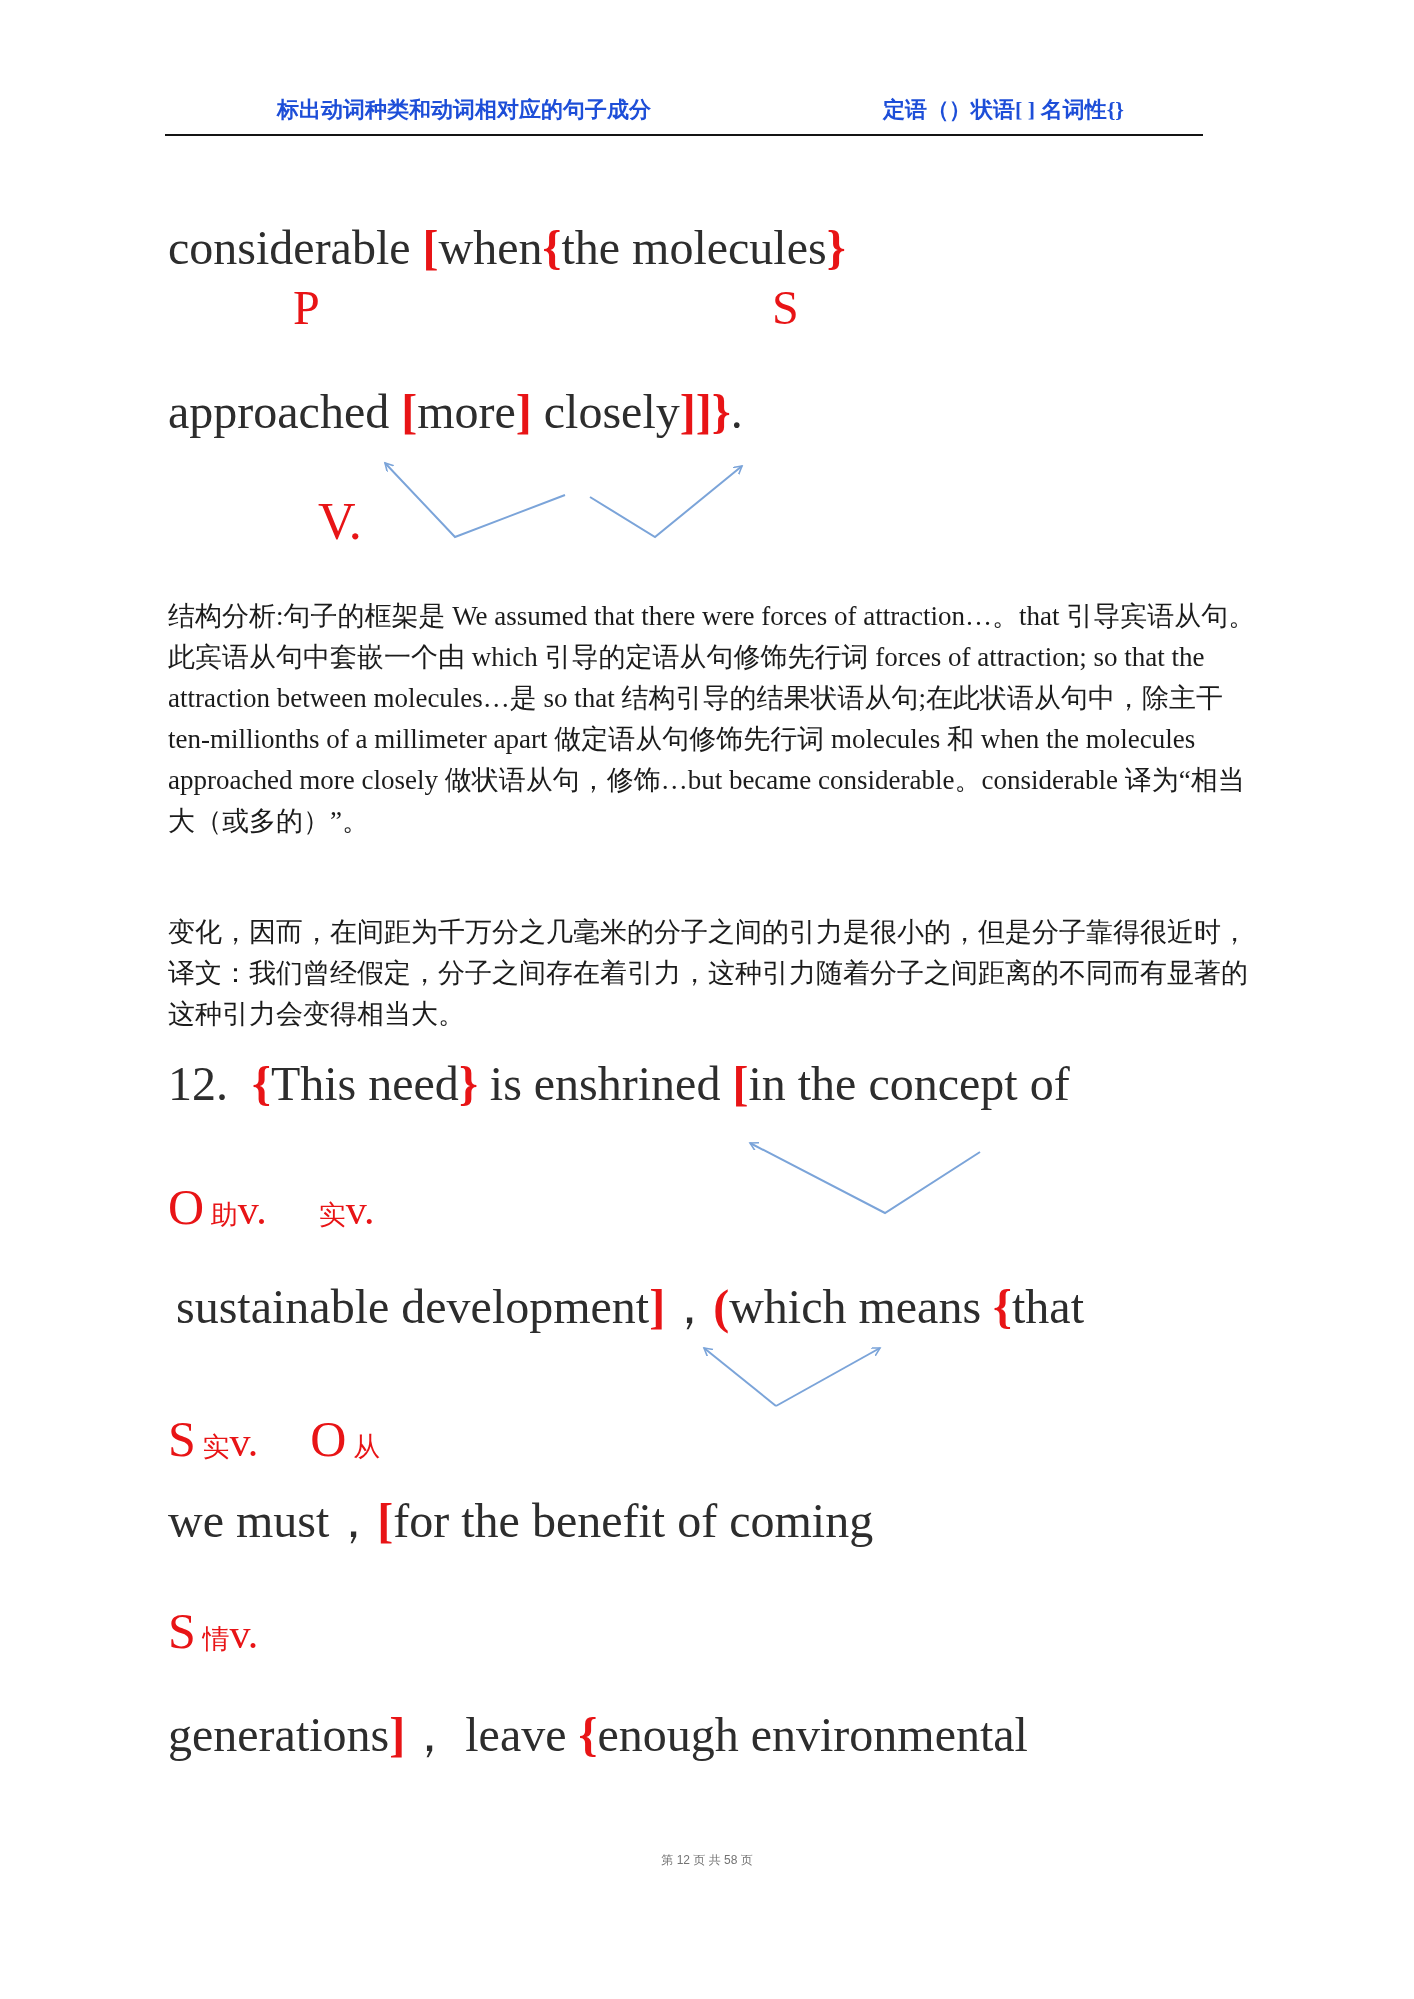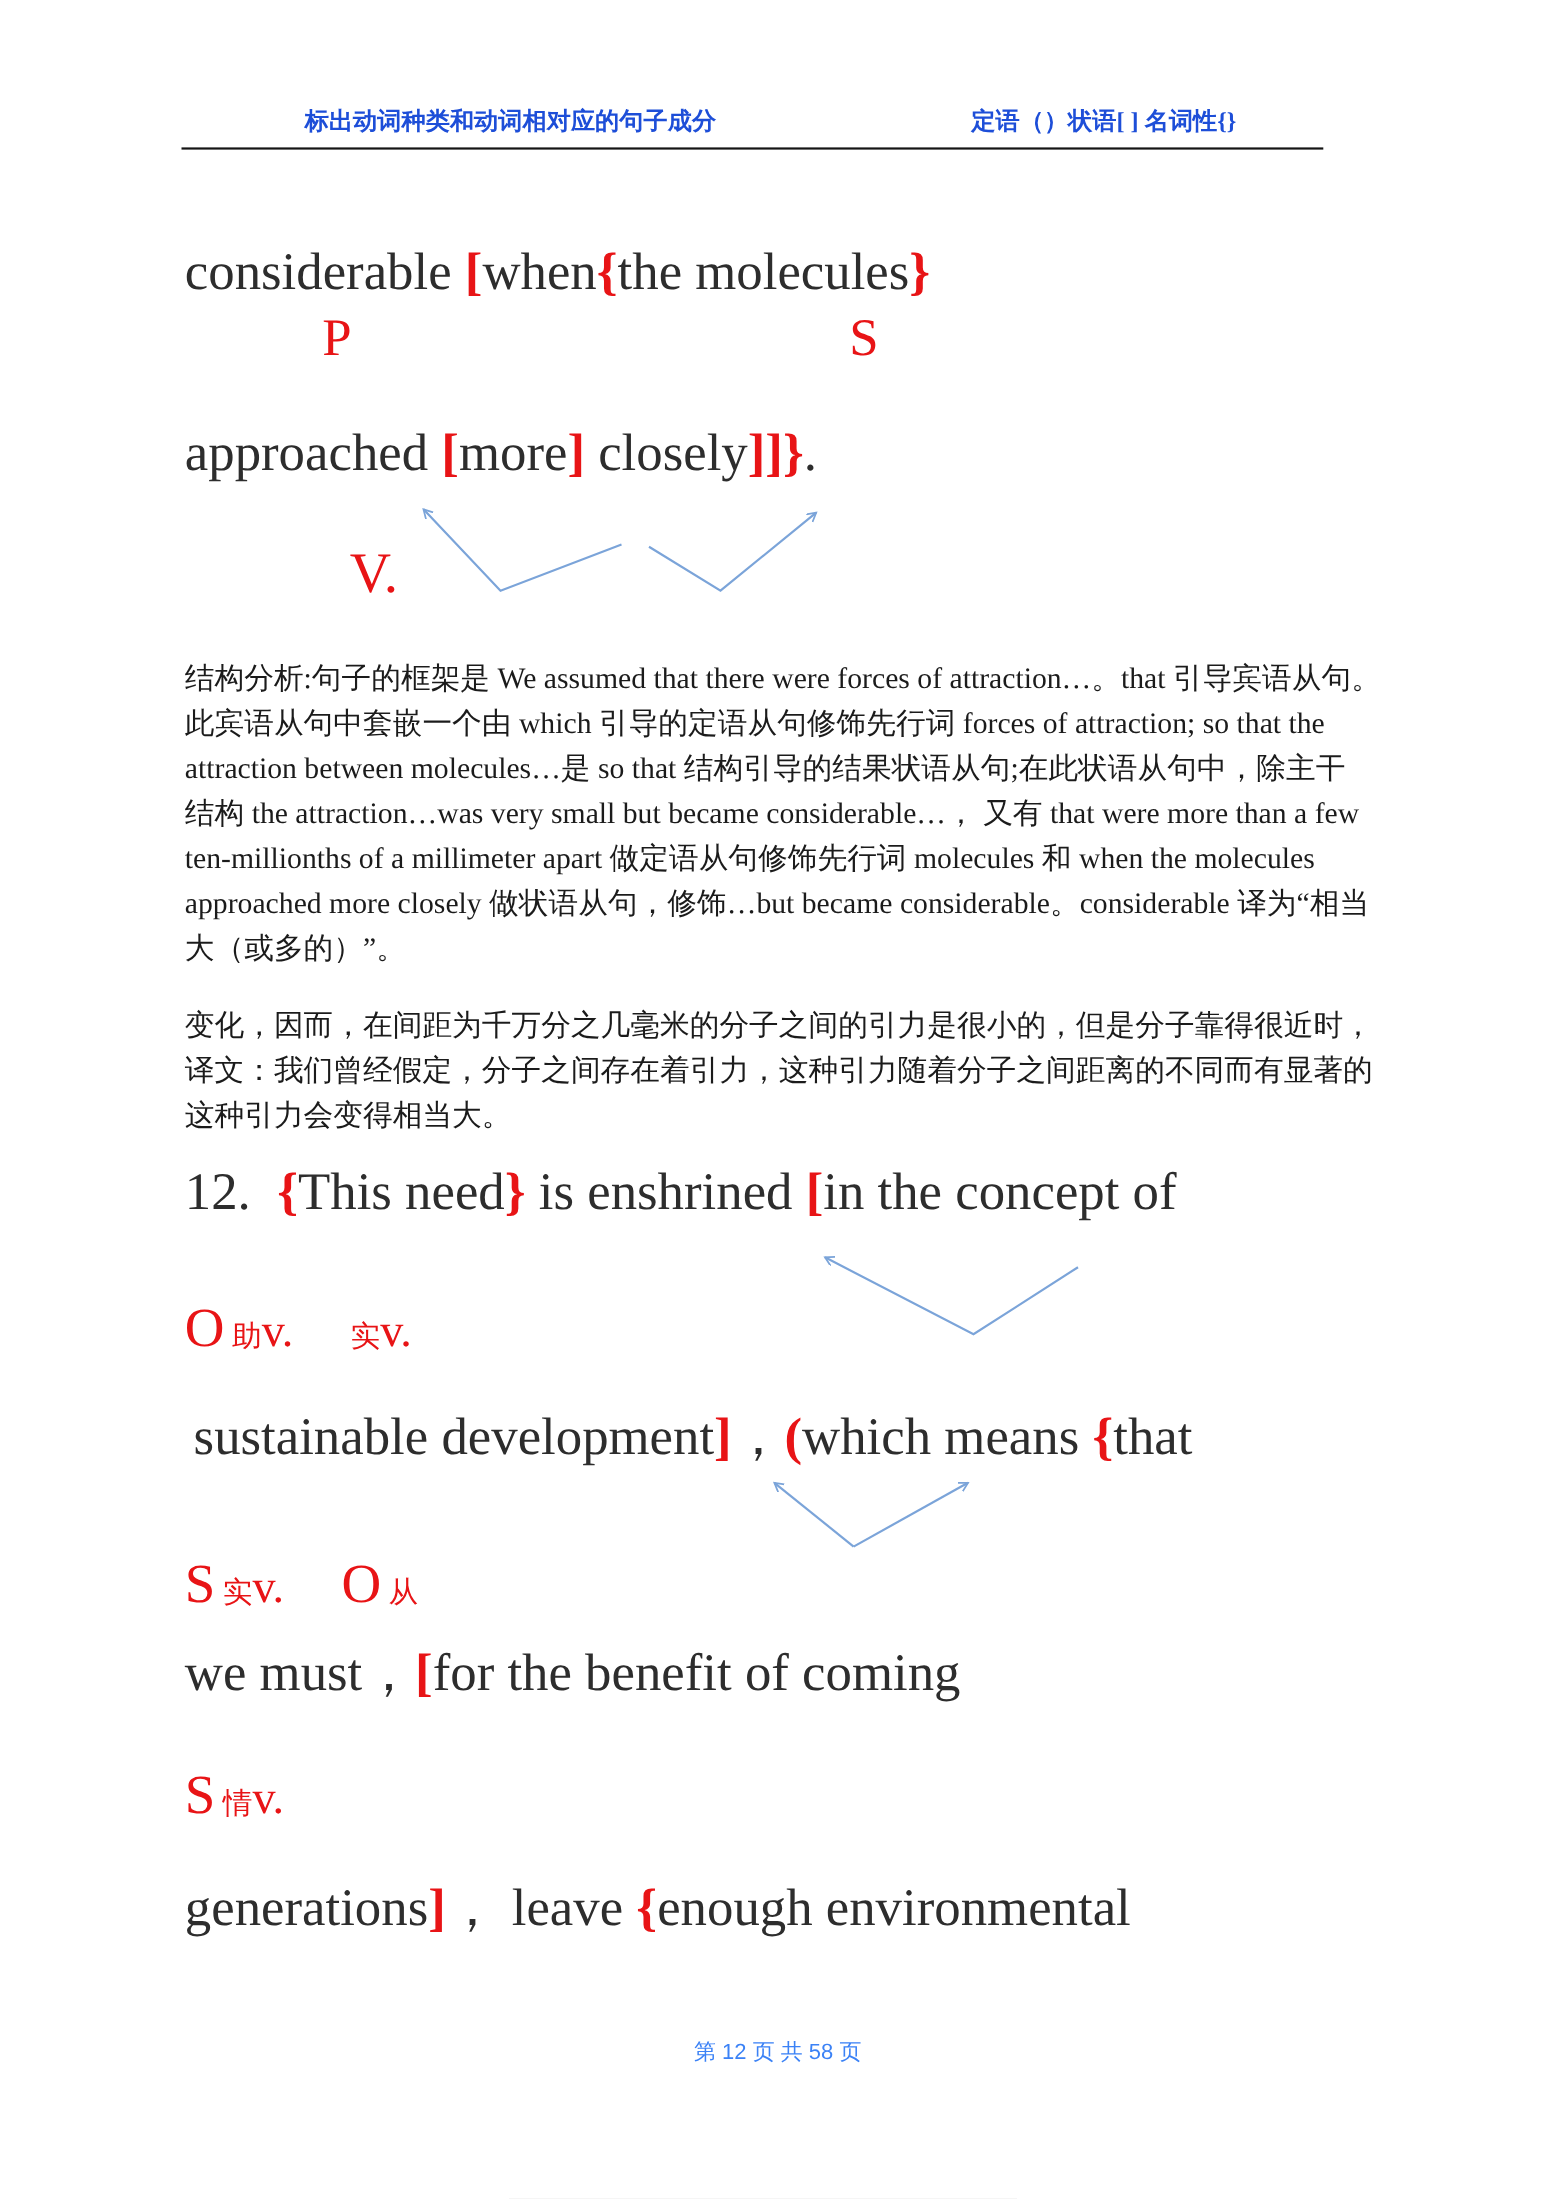--- a/index.html
+++ b/index.html
@@ -32,21 +32,21 @@
   .s-G{display:inline-block;width:52px;}
   .label-big{font-size:48px;color:#e81416;}
   .label-v{font-size:52px;color:#e81416;}
 
   
   .par{font-size:27px;color:#1b1b1b;}
   .par-line{line-height:41px;white-space:nowrap;}
 
   
   .footer{width:100%;text-align:center;font-family:"Liberation Sans","DejaVu Sans",sans-serif;
-          font-size:20px;color:#3b82f6;}
+          font-size:12px;color:#737373;}
 
   svg.arrows{position:absolute;left:0;top:0;pointer-events:none;}
 </style>
 </head>
 <body>
 
 <div class="page">
 
   <div class="abs hdr" style="left:237px;top:95px;">标出动词种类和动词相对应的句子成分</div>
   <div class="abs hdr" style="left:843px;top:95px;">定语（）状语[ ] 名词性{}</div>
@@ -58,21 +58,20 @@
   <div class="abs label-big" style="left:772px;top:280px;">S</div>
 
   <div class="abs bigline" style="left:168px;top:383px;"><span class="seg c-k">approached </span><span class="seg c-r">[</span><span class="seg c-k">more</span><span class="seg c-r">]</span><span class="seg c-k"> closely</span><span class="seg c-r">]]}</span><span class="seg c-k">.</span></div>
 
   <div class="abs label-v" style="left:318px;top:492px;">V.</div>
 
   <div class="abs par" style="left:168px;top:596px;">
       <div class="par-line">结构分析:句子的框架是 We assumed that there were forces of attraction…。that 引导宾语从句。</div>
       <div class="par-line">此宾语从句中套嵌一个由 which 引导的定语从句修饰先行词 forces of attraction; so that the</div>
       <div class="par-line">attraction between molecules…是 so that 结构引导的结果状语从句;在此状语从句中，除主干</div>
-      <div class="par-line">结构 the attraction…was very small but became considerable…， 又有 that were more than a few</div>
       <div class="par-line">ten-millionths of a millimeter apart 做定语从句修饰先行词 molecules 和 when the molecules</div>
       <div class="par-line">approached more closely 做状语从句，修饰…but became considerable。considerable 译为“相当</div>
       <div class="par-line">大（或多的）”。</div>
     </div>
 
   <div class="abs par" style="left:168px;top:912px;">
       <div class="par-line">变化，因而，在间距为千万分之几毫米的分子之间的引力是很小的，但是分子靠得很近时，</div>
       <div class="par-line">译文：我们曾经假定，分子之间存在着引力，这种引力随着分子之间距离的不同而有显著的</div>
       <div class="par-line">这种引力会变得相当大。</div>
     </div>

